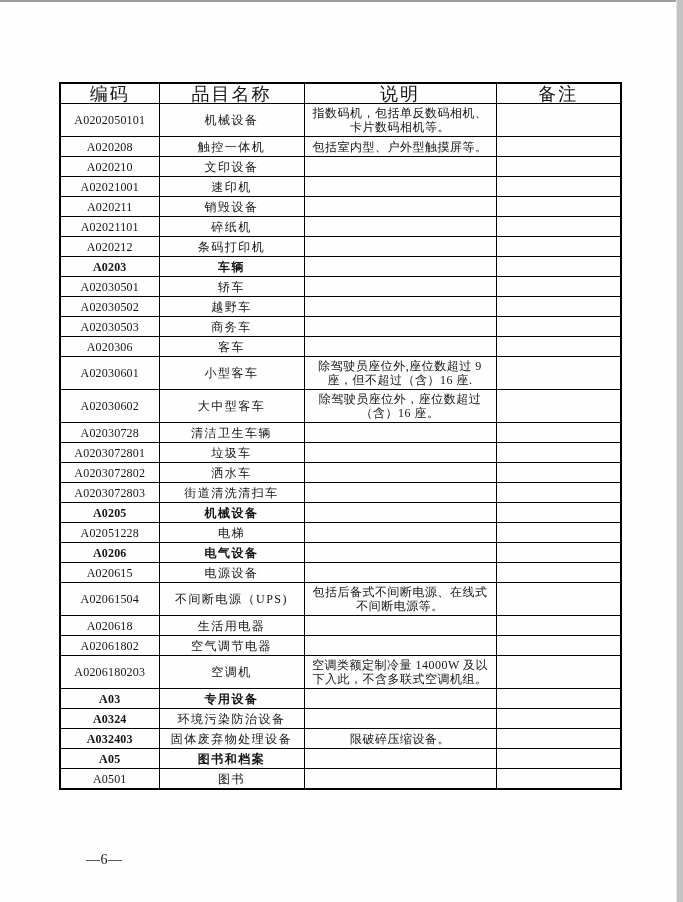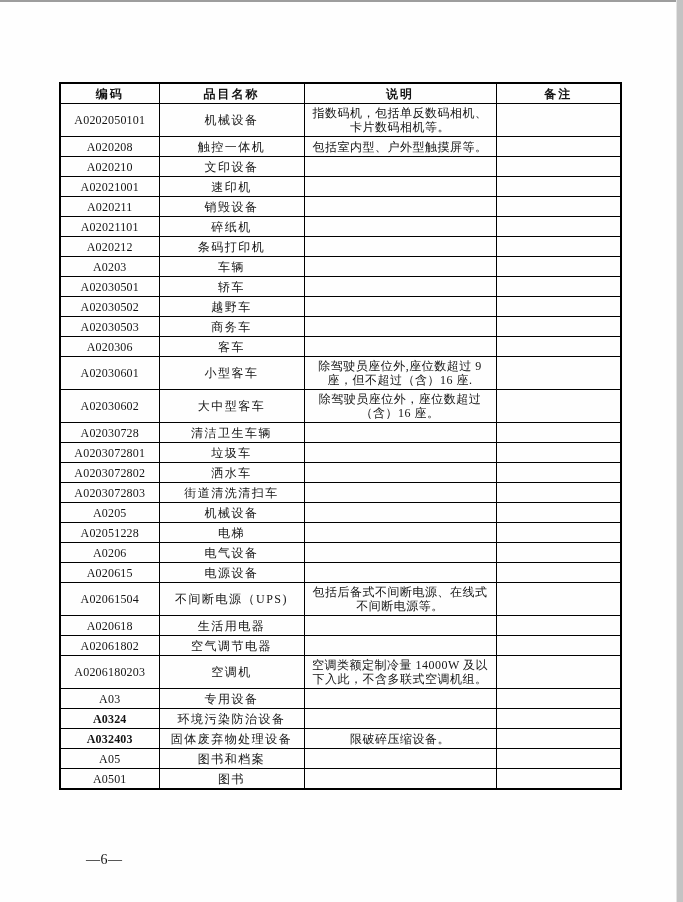--- a/index.html
+++ b/index.html
@@ -44,30 +44,30 @@
   table.catalog td {
     border: 1px solid #000;
     text-align: center;
     vertical-align: middle;
     padding: 2px 3px;
     font-size: 12px;
     line-height: 14px;
     overflow: hidden;
   }
   table.catalog th {
-    font-weight: bold;
+    font-weight: normal;
     height: 15px;
     letter-spacing: 2px;
-    font-size: 12px;
+    font-size: 18px;
   }
   table.catalog td { height: 15px; }
   td.col-code { letter-spacing: 0.2px; }
   td.col-name { letter-spacing: 1.5px; }
   td.col-desc { letter-spacing: 0.5px; }
-  tr.bold-row td { font-weight: normal; }
+  tr.bold-row td { font-weight: bold; }
   td.bold-cell { font-weight: bold; }
   .page-number {
     position: absolute;
     left: 86px;
     top: 852px;
     font-size: 14px;
     letter-spacing: 0.5px;
   }
 </style>
 </head>

